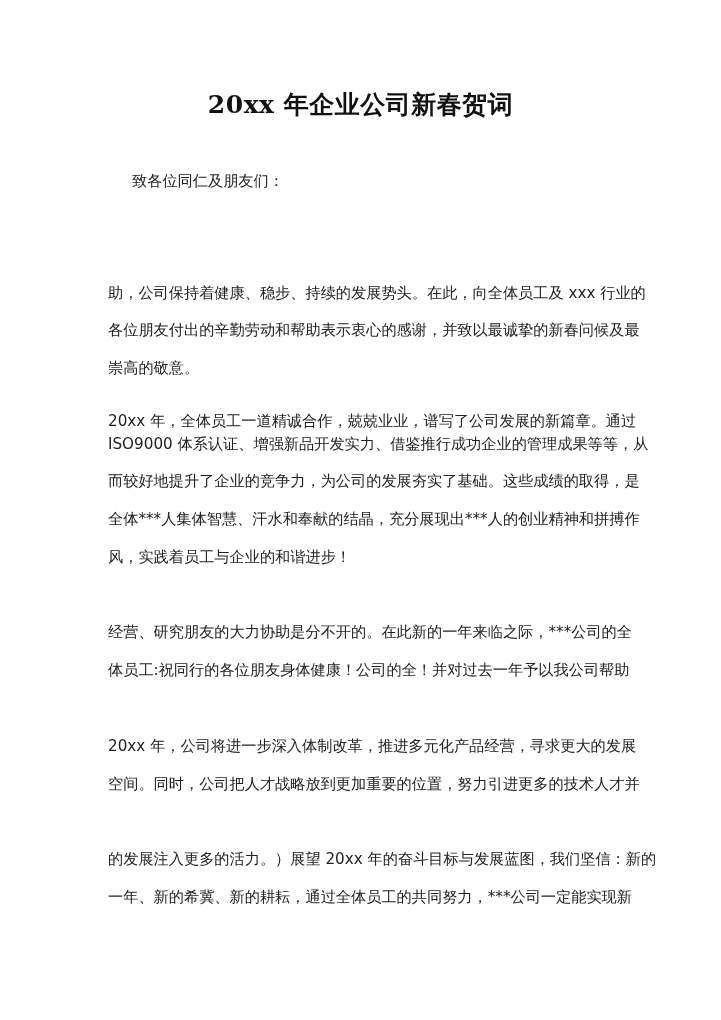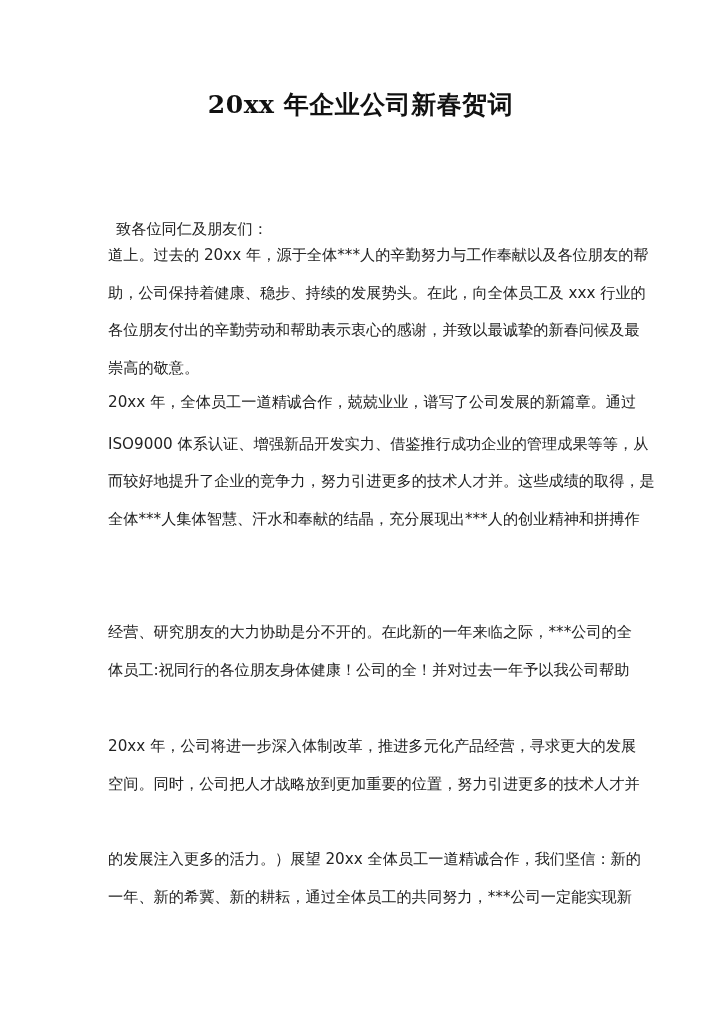--- a/index.html
+++ b/index.html
@@ -12,39 +12,39 @@
     font-size: 25px; font-weight: bold; color: #111;
     letter-spacing: 0.5px; line-height: 34px;
   }
   .line {
     position: absolute; left: 108px; width: 506px;
     font-family: "DejaVu Sans", "Liberation Sans", sans-serif;
     font-size: 15.2px; color: #222; line-height: 20px;
     white-space: nowrap; text-align: justify; text-align-last: justify;
   }
   .line.last { text-align-last: left; }
-  .greeting { left: 116px; margin-top: 48px; }
+  .greeting { left: 132px; }
 </style>
 </head>
 <body>
 
 <div class="page">
   <div class="title">20xx 年企业公司新春贺词</div>
   <div class="line greeting last" style="top:171px">致各位同仁及朋友们：</div>
 
-  <div class="line" style="top:245px">道上。过去的 20xx 年，源于全体***人的辛勤努力与工作奉献以及各位朋友的帮</div>
   <div class="line" style="top:283px">助，公司保持着健康、稳步、持续的发展势头。在此，向全体员工及 xxx 行业的</div>
   <div class="line" style="top:320px">各位朋友付出的辛勤劳动和帮助表示衷心的感谢，并致以最诚挚的新春问候及最</div>
   <div class="line last" style="top:358px">崇高的敬意。</div>
 
-  <div class="line" style="top:392px">20xx 年，全体员工一道精诚合作，兢兢业业，谱写了公司发展的新篇章。通过</div>
+  <div class="line" style="top:411px">20xx 年，全体员工一道精诚合作，兢兢业业，谱写了公司发展的新篇章。通过</div>
   <div class="line" style="top:434px">ISO9000 体系认证、增强新品开发实力、借鉴推行成功企业的管理成果等等，从</div>
-  <div class="line" style="top:471px">而较好地提升了企业的竞争力，努力引进更多的技术人才并。这些成绩的取得，是</div>
+  <div class="line" style="top:471px">而较好地提升了企业的竞争力，为公司的发展夯实了基础。这些成绩的取得，是</div>
   <div class="line" style="top:509px">全体***人集体智慧、汗水和奉献的结晶，充分展现出***人的创业精神和拼搏作</div>
+  <div class="line last" style="top:547px">风，实践着员工与企业的和谐进步！</div>
 
   <div class="line" style="top:622px">经营、研究朋友的大力协助是分不开的。在此新的一年来临之际，***公司的全</div>
   <div class="line" style="top:660px">体员工:祝同行的各位朋友身体健康！公司的全！并对过去一年予以我公司帮助</div>
 
   <div class="line" style="top:736px">20xx 年，公司将进一步深入体制改革，推进多元化产品经营，寻求更大的发展</div>
   <div class="line" style="top:774px">空间。同时，公司把人才战略放到更加重要的位置，努力引进更多的技术人才并</div>
-  <div class="line" style="top:849px">的发展注入更多的活力。）展望 20xx 全体员工一道精诚合作，我们坚信：新的</div>
+  <div class="line" style="top:849px">的发展注入更多的活力。）展望 20xx 年的奋斗目标与发展蓝图，我们坚信：新的</div>
   <div class="line" style="top:887px">一年、新的希冀、新的耕耘，通过全体员工的共同努力，***公司一定能实现新</div>
 </div>
 
 </body></html>

